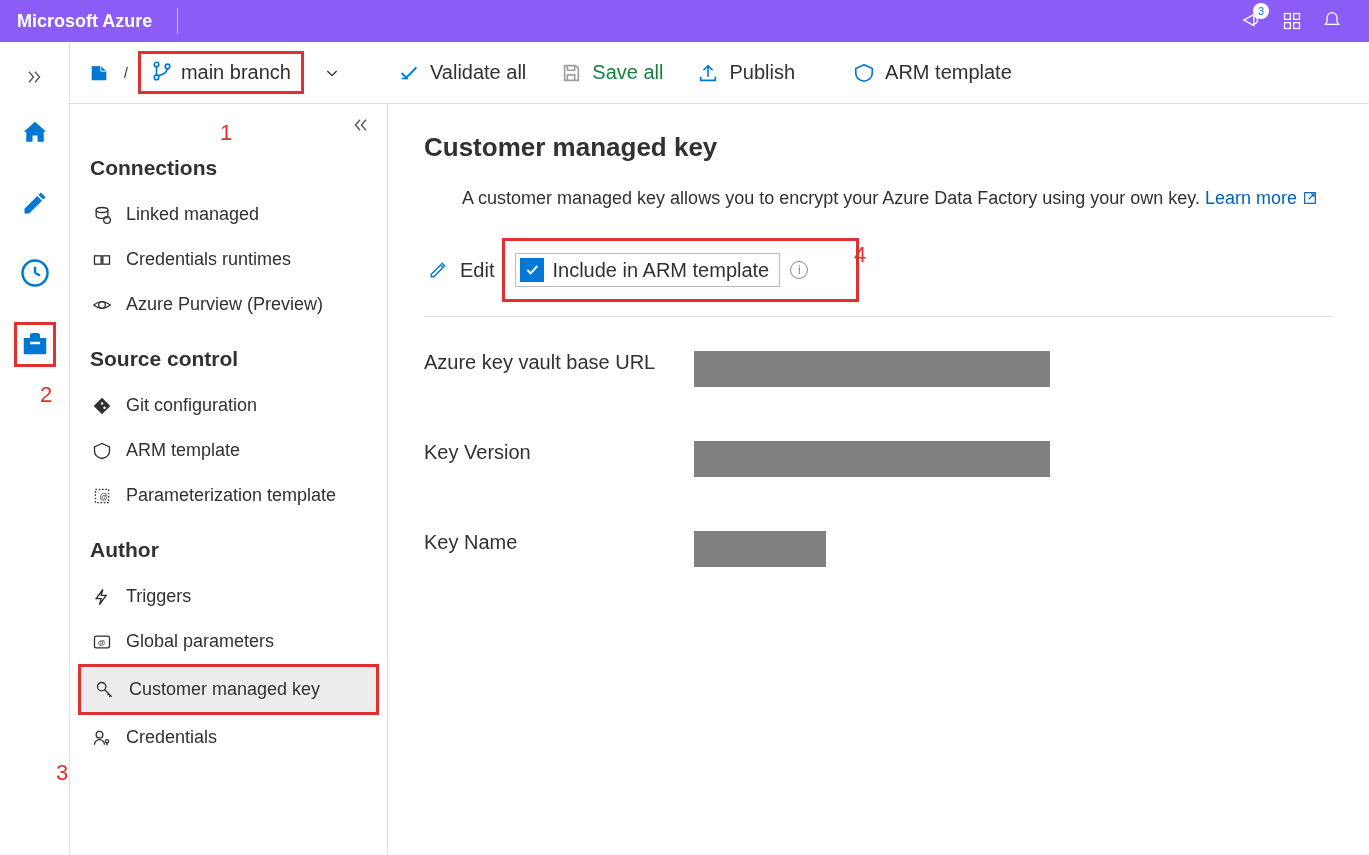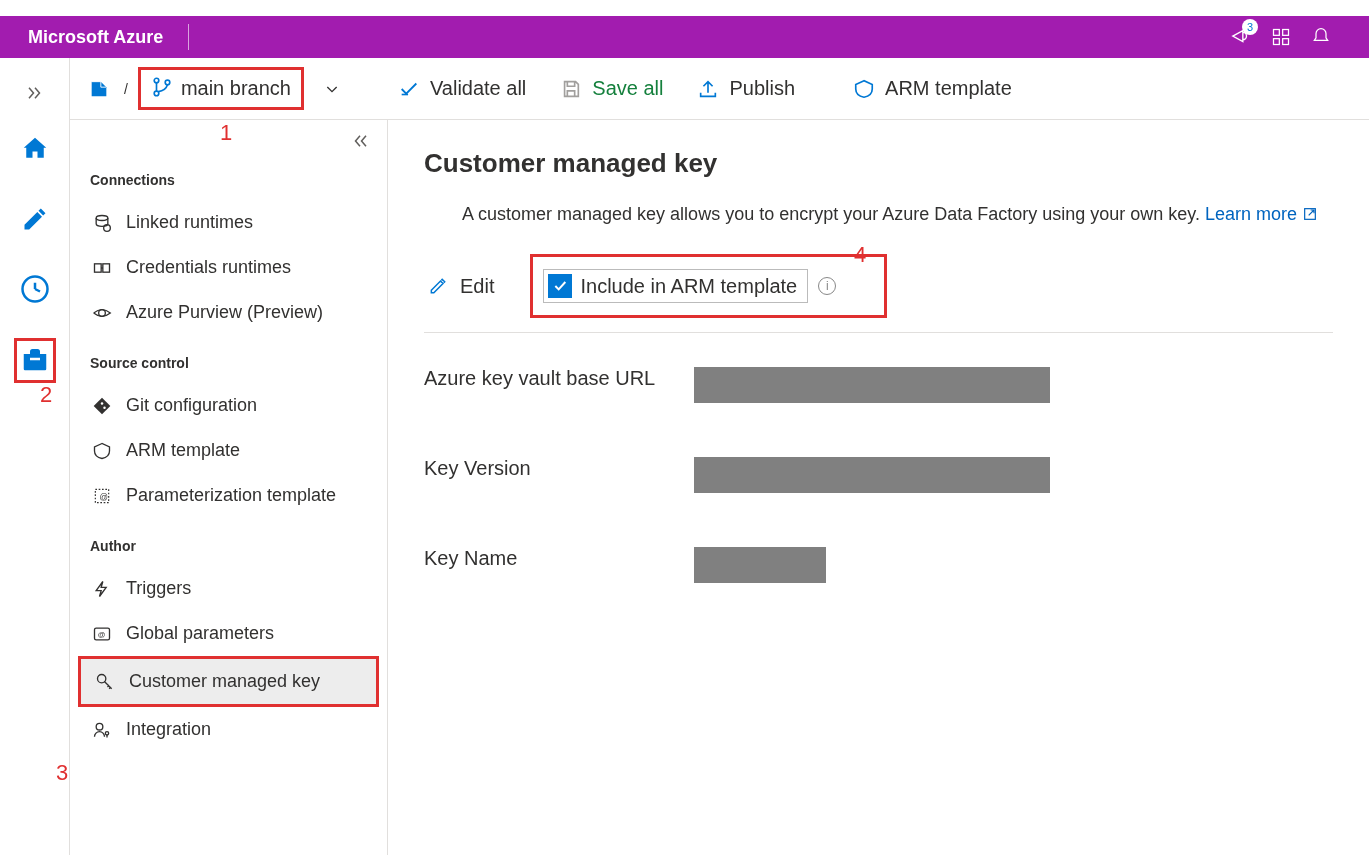--- a/index.html
+++ b/index.html
@@ -1,18 +1,18 @@
 <!DOCTYPE html>
 <html><head>
   <meta charset="utf-8">
   <style>
     * { margin: 0; padding: 0; box-sizing: border-box; }
     body { font-family: "Segoe UI", -apple-system, sans-serif; background: #fff; color: #323130; font-size: 14px; width: 1369px; height: 855px; overflow: hidden; }
 
-    .topbar { height: 42px; background: #a21caf; color: #fff; display: flex; align-items: center; padding: 0 28px; margin-top: 16px; }
+    .topbar { height: 42px; background: #8b5cf6; color: #fff; display: flex; align-items: center; padding: 0 17px; }
     .topbar .brand { font-size: 18px; font-weight: 600; padding-right: 20px; }
     .topbar .divider { width: 1px; height: 26px; background: rgba(255,255,255,.6); margin: 0 5px; }
     .topbar .spacer { flex: 1; }
     .topbar .icon-btn { width: 40px; height: 42px; display: flex; align-items: center; justify-content: center; position: relative; }
     .topbar .badge { position: absolute; top: 3px; right: 3px; background: #fff; color: #0078d4; border-radius: 50%; width: 16px; height: 16px; font-size: 11px; display: flex; align-items: center; justify-content: center; }
 
     .shell { display: flex; height: calc(855px - 42px); }
     .railbar { width: 70px; border-right: 1px solid #e1dfdd; display: flex; flex-direction: column; align-items: center; padding-top: 20px; }
     .railbar .rail-item { width: 34px; height: 34px; margin: 18px 0; display: flex; align-items: center; justify-content: center; }
     .railbar .rail-expand { width: 30px; height: 30px; display: flex; align-items: center; justify-content: center; margin-bottom: 6px; }
@@ -28,31 +28,31 @@
     .chevron-dd { padding: 0 14px; display: flex; align-items: center; }
     .tool-btn { display: flex; align-items: center; gap: 10px; padding: 0 14px; font-size: 20px; color: #323130; }
     .tool-btn.disabled { color: #15803d; }
     .tool-btn svg { flex-shrink: 0; }
     .tool-gap { width: 18px; }
 
     .content-row { flex: 1; display: flex; }
     .sidepanel { width: 318px; border-right: 1px solid #e1dfdd; padding: 12px 8px 0 8px; overflow: auto; }
     .sidepanel-header { display: flex; justify-content: flex-end; padding-right: 8px; }
     .collapse-icon { width: 20px; height: 20px; }
-    .section-title { font-size: 14px; font-weight: 600; padding: 20px 12px 12px; }
+    .section-title { font-size: 21px; font-weight: 600; padding: 20px 12px 12px; }
     .nav-item { display: flex; align-items: center; gap: 14px; padding: 12px 14px; font-size: 18px; }
     .nav-item.selected { background: #ededed; }
     .nav-item.highlight { border: 3px solid #e03030; }
     .nav-item .nav-icon { width: 20px; height: 20px; display: flex; align-items: center; justify-content: center; }
 
     .main { flex: 1; padding: 28px 36px; }
     .page-title { font-size: 26px; font-weight: 600; margin-bottom: 22px; }
     .description { font-size: 18px; color: #323130; line-height: 1.5; margin-left: 38px; }
     .description a { color: #0064bf; text-decoration: none; }
-    .action-row { display: flex; align-items: center; gap: 32px; margin: 26px 0 14px; }
+    .action-row { display: flex; align-items: center; gap: 4px; margin: 26px 0 14px; }
     .edit-btn { display: flex; align-items: center; gap: 12px; font-size: 20px; padding: 0 4px; }
     .include-box { display: flex; align-items: center; gap: 10px; border: 3px solid #e03030; padding: 12px 48px 12px 10px; }
     .cb-wrap { display: flex; align-items: flex-end; gap: 8px; border: 1px solid #bbb; padding: 4px 10px 4px 4px; }
     .checkbox { width: 24px; height: 24px; background: #0078d4; display: flex; align-items: center; justify-content: center; }
     .include-label { font-size: 20px; }
     .info-circle { width: 18px; height: 18px; border: 1px solid #888; border-radius: 50%; display: flex; align-items: center; justify-content: center; font-size: 12px; color: #888; }
 
     .sep { border-top: 1px solid #e1dfdd; margin: 8px 0 34px; }
     .form-row { display: flex; align-items: flex-start; margin-bottom: 54px; }
     .form-label { width: 270px; font-size: 20px; }
@@ -189,21 +189,21 @@
 
         <div class="section-title">Connections</div>
         <div class="nav-item">
           <span class="nav-icon">
               <svg width="20" height="20" viewBox="0 0 24 24" fill="none" stroke="#323130" stroke-width="1.6">
                 <ellipse cx="12" cy="6" rx="7" ry="3"></ellipse>
                 <path d="M5 6 v7 a7 3 0 0 0 14 0 V6"></path>
                 <circle cx="18" cy="18" r="4"></circle>
               </svg>
             </span>
-          <span>Linked runtimes</span>
+          <span>Linked managed</span>
         </div>
         <div class="nav-item">
           <span class="nav-icon">
               <svg width="20" height="20" viewBox="0 0 24 24" fill="none" stroke="#323130" stroke-width="1.6">
                 <rect x="3" y="7" width="8" height="10"></rect>
                 <rect x="13" y="7" width="8" height="10"></rect>
                 <path d="M11 12 h2"></path>
               </svg>
             </span>
           <span>Credentials runtimes</span>
@@ -277,21 +277,21 @@
         </div>
         <div class="nav-item">
           <span class="nav-icon">
               <svg width="20" height="20" viewBox="0 0 24 24" fill="none" stroke="#323130" stroke-width="1.6">
                 <circle cx="9" cy="8" r="4"></circle>
                 <path d="M3 20 a6 6 0 0 1 12 0"></path>
                 <circle cx="18" cy="16" r="2"></circle>
                 <path d="M18 18 v3"></path>
               </svg>
             </span>
-          <span>Integration</span>
+          <span>Credentials</span>
         </div>
       </div>
 
       <div class="main">
         <div class="page-title">Customer managed key</div>
         <div class="description">
           <span>A customer managed key allows you to encrypt your Azure Data Factory using your own key. </span><a href="#"><span>Learn more</span> <svg style="vertical-align:-2px" width="16" height="16" viewBox="0 0 24 24" fill="none" stroke="#0064bf" stroke-width="1.8">
                 <rect x="4" y="4" width="16" height="16"></rect>
                 <path d="M10 14 L18 6 M13 6 h5 v5"></path>
               </svg></a>

